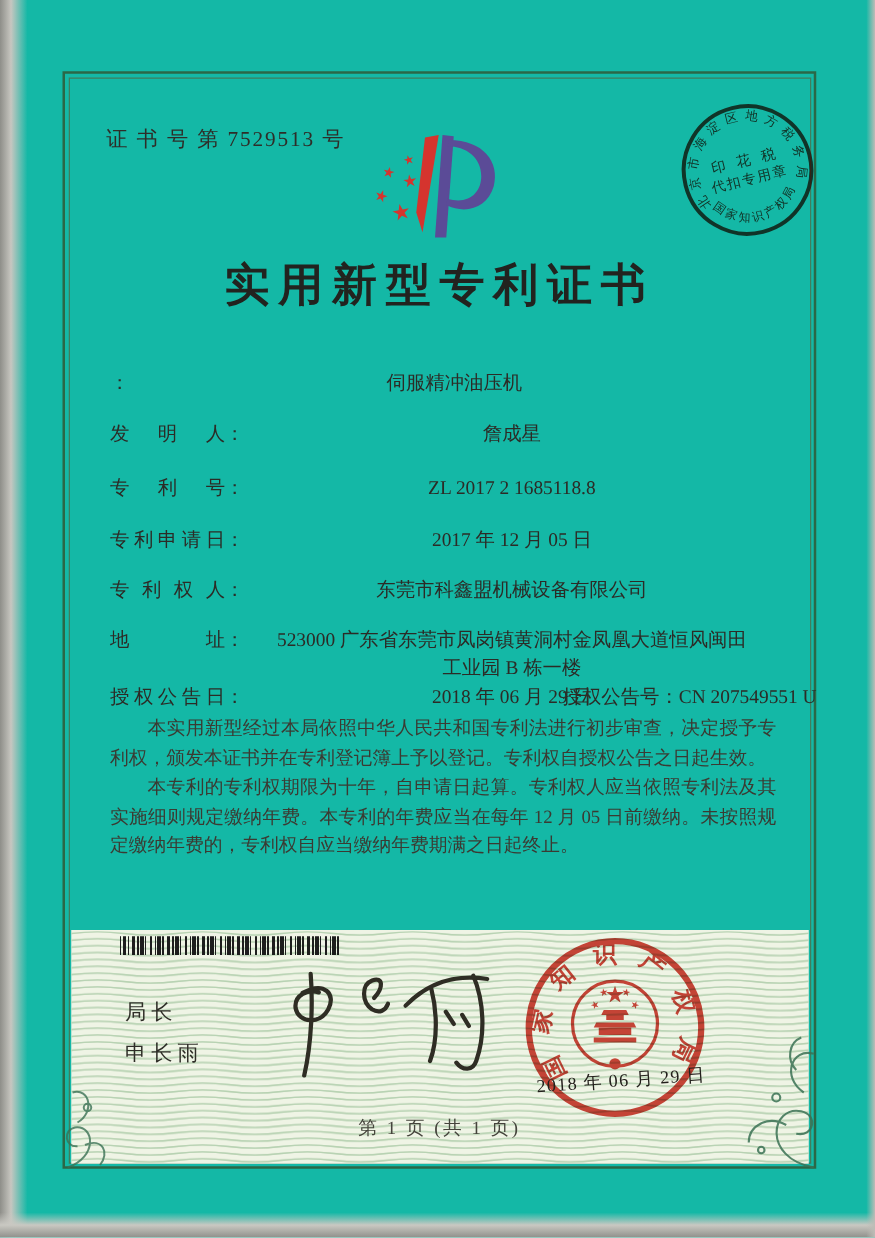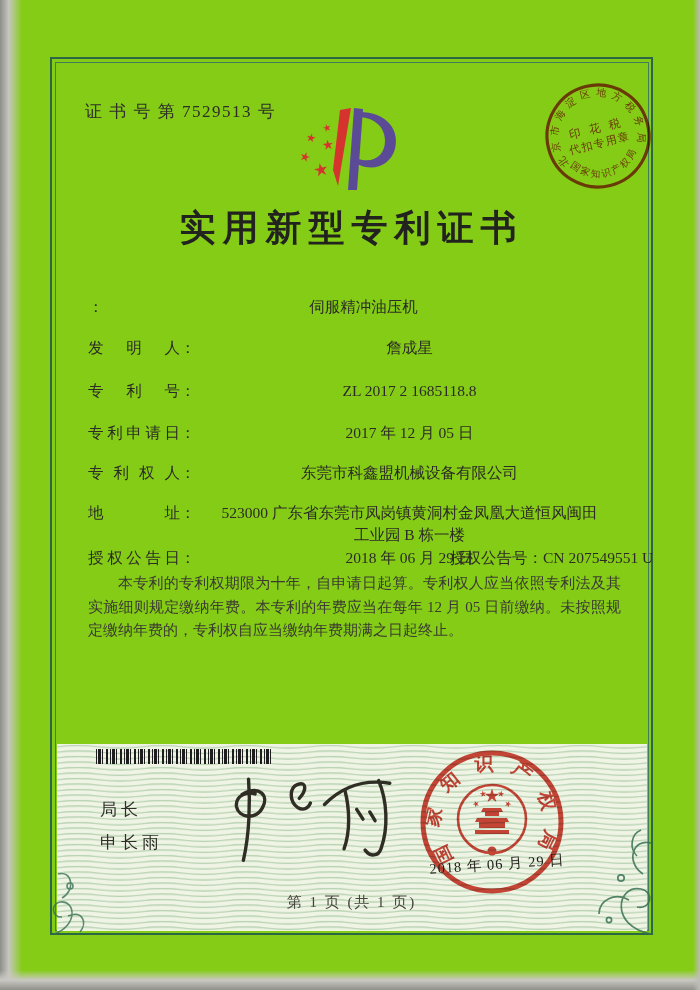--- a/index.html
+++ b/index.html
@@ -1,17 +1,17 @@
 <!DOCTYPE html>
 <html><head>
 <meta charset="utf-8">
 <style>
   html,body{margin:0;padding:0;background:#d9d7d0;}
   *{box-sizing:border-box;}
-  .scan{position:relative;width:700px;height:990px;margin:0 auto;background:#84cc16;overflow:hidden;
+  .scan{position:relative;width:700px;height:990px;margin:0 auto;background:#14b8a6;overflow:hidden;
         font-family:"Liberation Serif","DejaVu Serif",serif;color:#2c2b26;}
   .shadow-left{position:absolute;left:0;top:0;width:22px;height:100%;
         background:linear-gradient(90deg,#8e8e89 0,#c7c6c0 40%,rgba(250,248,240,0) 100%);}
   .shadow-bottom{position:absolute;left:0;bottom:0;width:100%;height:20px;
         background:linear-gradient(0deg,#90908b 0,#c9c8c2 50%,rgba(250,248,240,0) 100%);}
   .shadow-right{position:absolute;right:0;top:0;width:7px;height:100%;
         background:linear-gradient(270deg,#bdbcb6 0,rgba(250,248,240,0) 100%);}
   .frame{position:absolute;left:50px;top:57px;width:603px;height:878px;border:2.5px solid #2b6747;}
   .frame-inner{position:absolute;inset:2.5px;border:1.3px solid #417c5c;}
   .band{position:absolute;left:57px;top:744px;width:590px;height:187px;background:#eff4e5;}
@@ -143,20 +143,21 @@
       <span class="fcolon">：</span>
     <span class="fvalue">2018 年 06 月 29 日</span>
     <span class="grant">
       <span>授权公告号</span>
         <span>：</span>
       <span>CN 207549551 U</span>
     </span>
   </div>
 
   <div class="body-text">
+    <p>本实用新型经过本局依照中华人民共和国专利法进行初步审查，决定授予专利权，颁发本证书并在专利登记簿上予以登记。专利权自授权公告之日起生效。</p>
     <p>本专利的专利权期限为十年，自申请日起算。专利权人应当依照专利法及其实施细则规定缴纳年费。本专利的年费应当在每年 12 月 05 日前缴纳。未按照规定缴纳年费的，专利权自应当缴纳年费期满之日起终止。</p>
   </div>
 
   <div class="barcode"></div>
 
   <div class="signer" style="top:798px">局长</div>
   <div class="signer" style="top:831px">申长雨</div>
 
   <svg class="sig-svg" width="215" height="100" viewBox="0 0 215 100">
     <g fill="none" stroke="#2f2d24" stroke-width="3.4" stroke-linecap="round">

